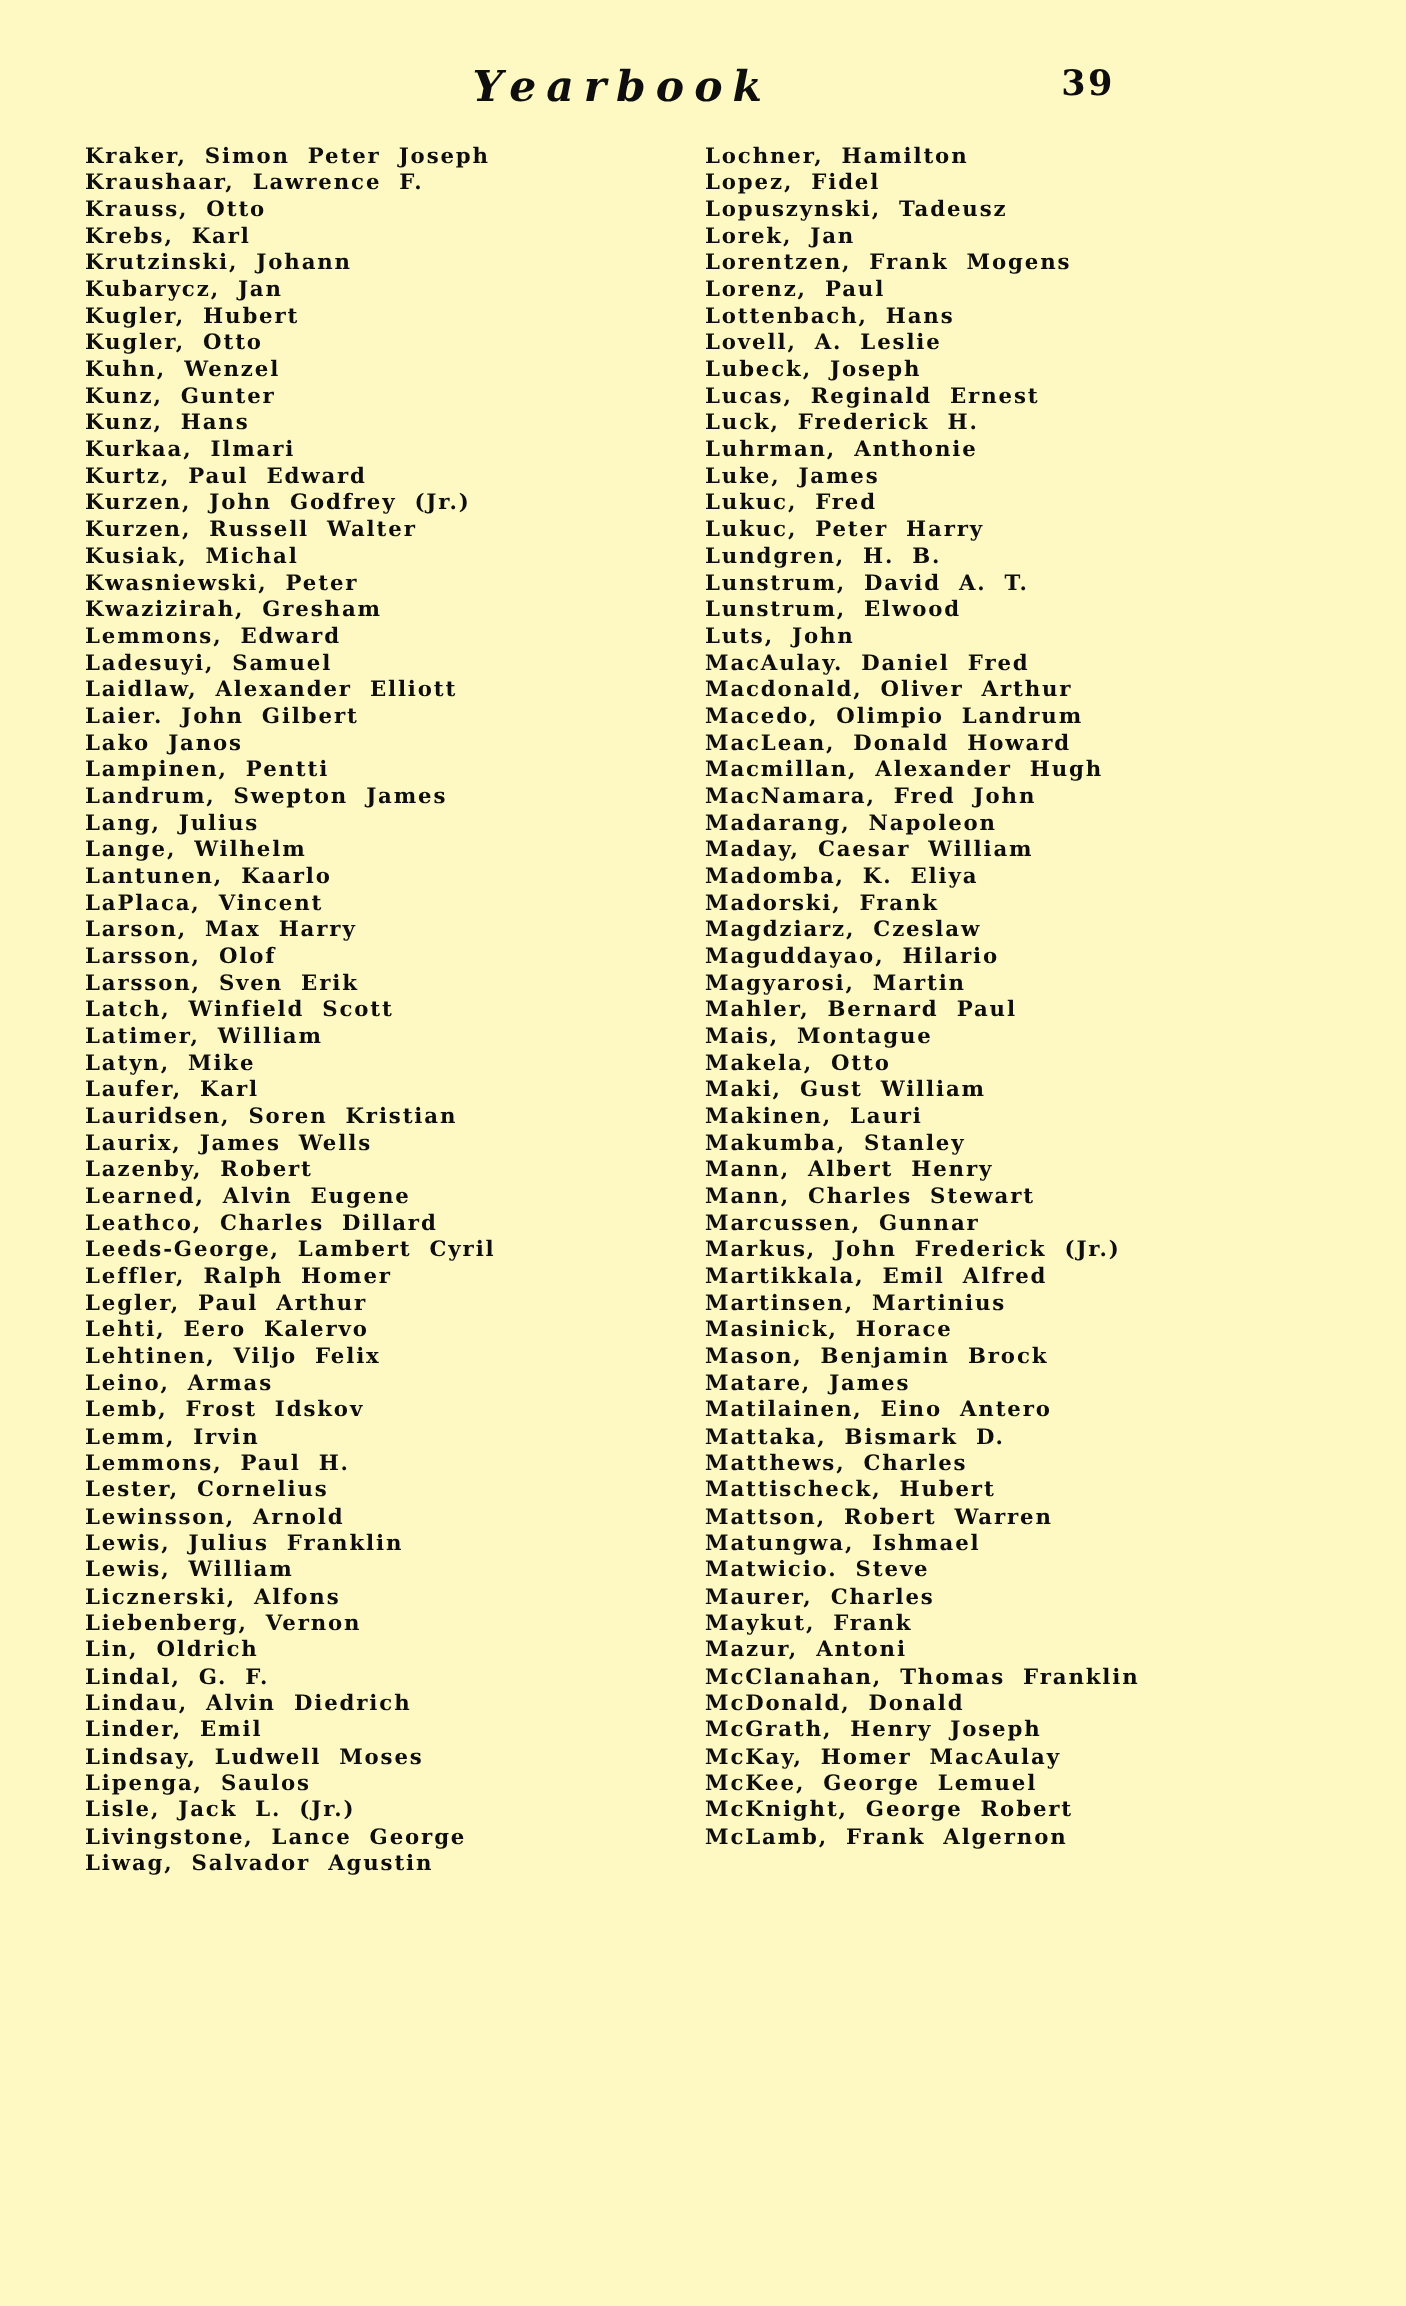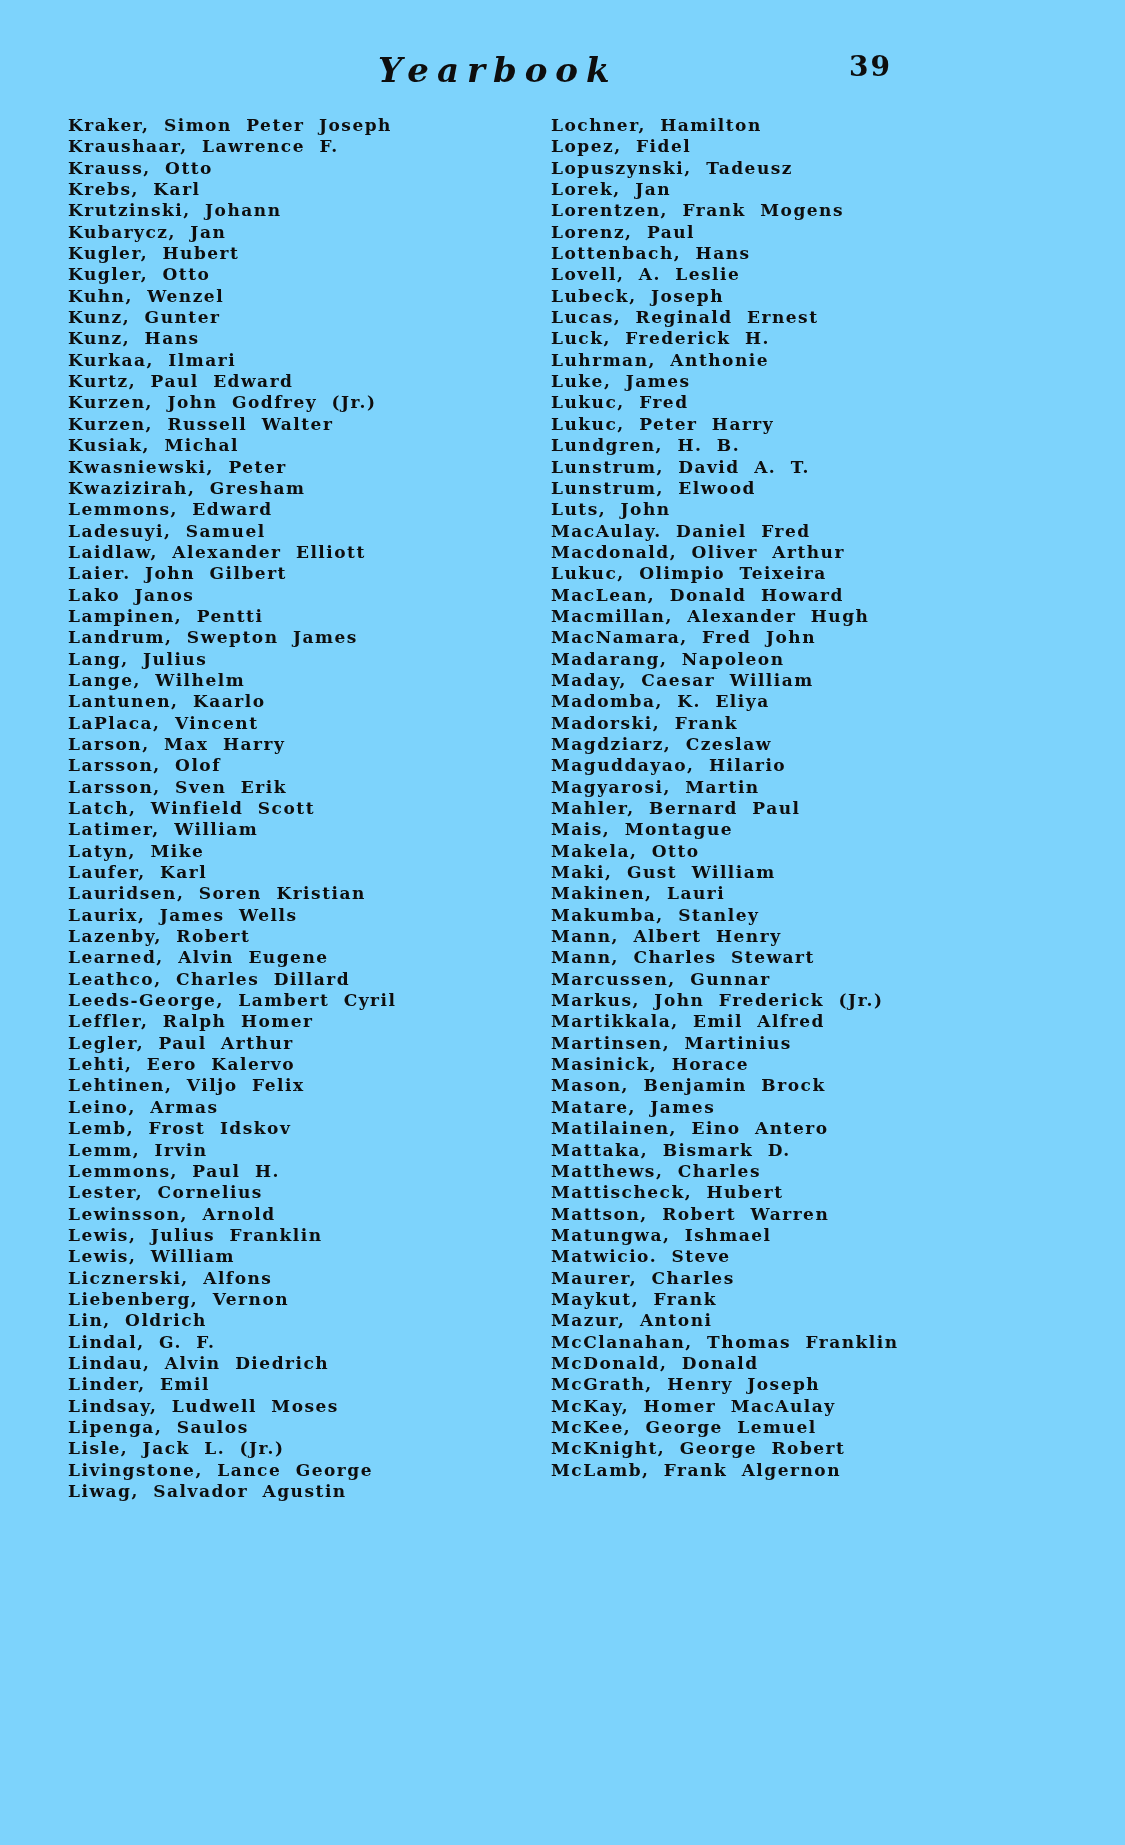--- a/index.html
+++ b/index.html
@@ -6,21 +6,21 @@
   body {
     width: 1125px;
     height: 1845px;
     background: #ffffff;
     font-family: "DejaVu Serif", "Liberation Serif", serif;
   }
   .page {
     position: relative;
     width: 1125px;
     height: 1845px;
-    background: #7dd3fc;
+    background: #fef9c3;
     color: #0e0e0e;
     font-weight: 700;
     overflow: hidden;
   }
   .title {
     position: absolute;
     left: 378px;
     top: 50px;
     font-size: 34px;
     font-style: italic;
@@ -37,21 +37,21 @@
   .col {
     position: absolute;
     top: 115px;
     font-size: 17px;
     line-height: 21.35px;
     letter-spacing: 1.5px;
     word-spacing: 7px;
     white-space: nowrap;
   }
   .col-left  { left: 68px;  }
-  .col-right { left: 551px; }
+  .col-right { left: 564px; }
   .name-line { display: block; }
 </style>
 </head>
 <body>
 
 <div class="page">
   <div class="title">Yearbook</div>
   <div class="pagenum">39</div>
 
   <div class="col col-left">
@@ -137,21 +137,21 @@
       <div class="name-line">Luhrman, Anthonie</div>
       <div class="name-line">Luke, James</div>
       <div class="name-line">Lukuc, Fred</div>
       <div class="name-line">Lukuc, Peter Harry</div>
       <div class="name-line">Lundgren, H. B.</div>
       <div class="name-line">Lunstrum, David A. T.</div>
       <div class="name-line">Lunstrum, Elwood</div>
       <div class="name-line">Luts, John</div>
       <div class="name-line">MacAulay. Daniel Fred</div>
       <div class="name-line">Macdonald, Oliver Arthur</div>
-      <div class="name-line">Lukuc, Olimpio Teixeira</div>
+      <div class="name-line">Macedo, Olimpio Landrum</div>
       <div class="name-line">MacLean, Donald Howard</div>
       <div class="name-line">Macmillan, Alexander Hugh</div>
       <div class="name-line">MacNamara, Fred John</div>
       <div class="name-line">Madarang, Napoleon</div>
       <div class="name-line">Maday, Caesar William</div>
       <div class="name-line">Madomba, K. Eliya</div>
       <div class="name-line">Madorski, Frank</div>
       <div class="name-line">Magdziarz, Czeslaw</div>
       <div class="name-line">Maguddayao, Hilario</div>
       <div class="name-line">Magyarosi, Martin</div>

